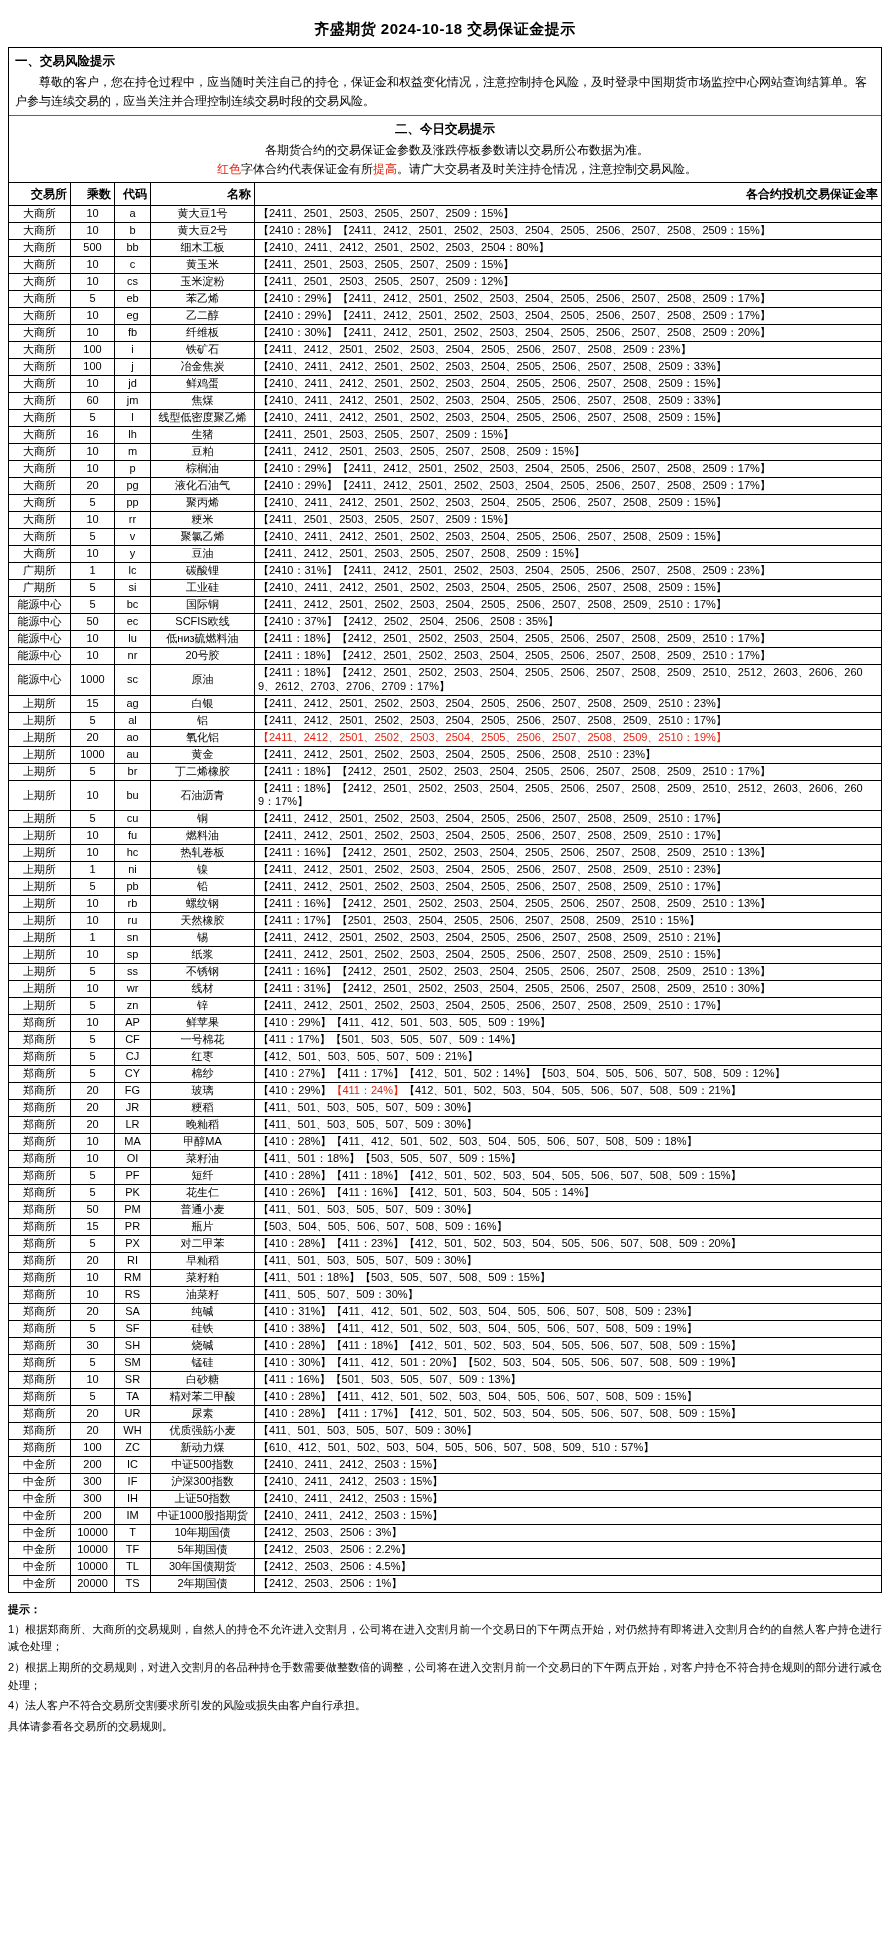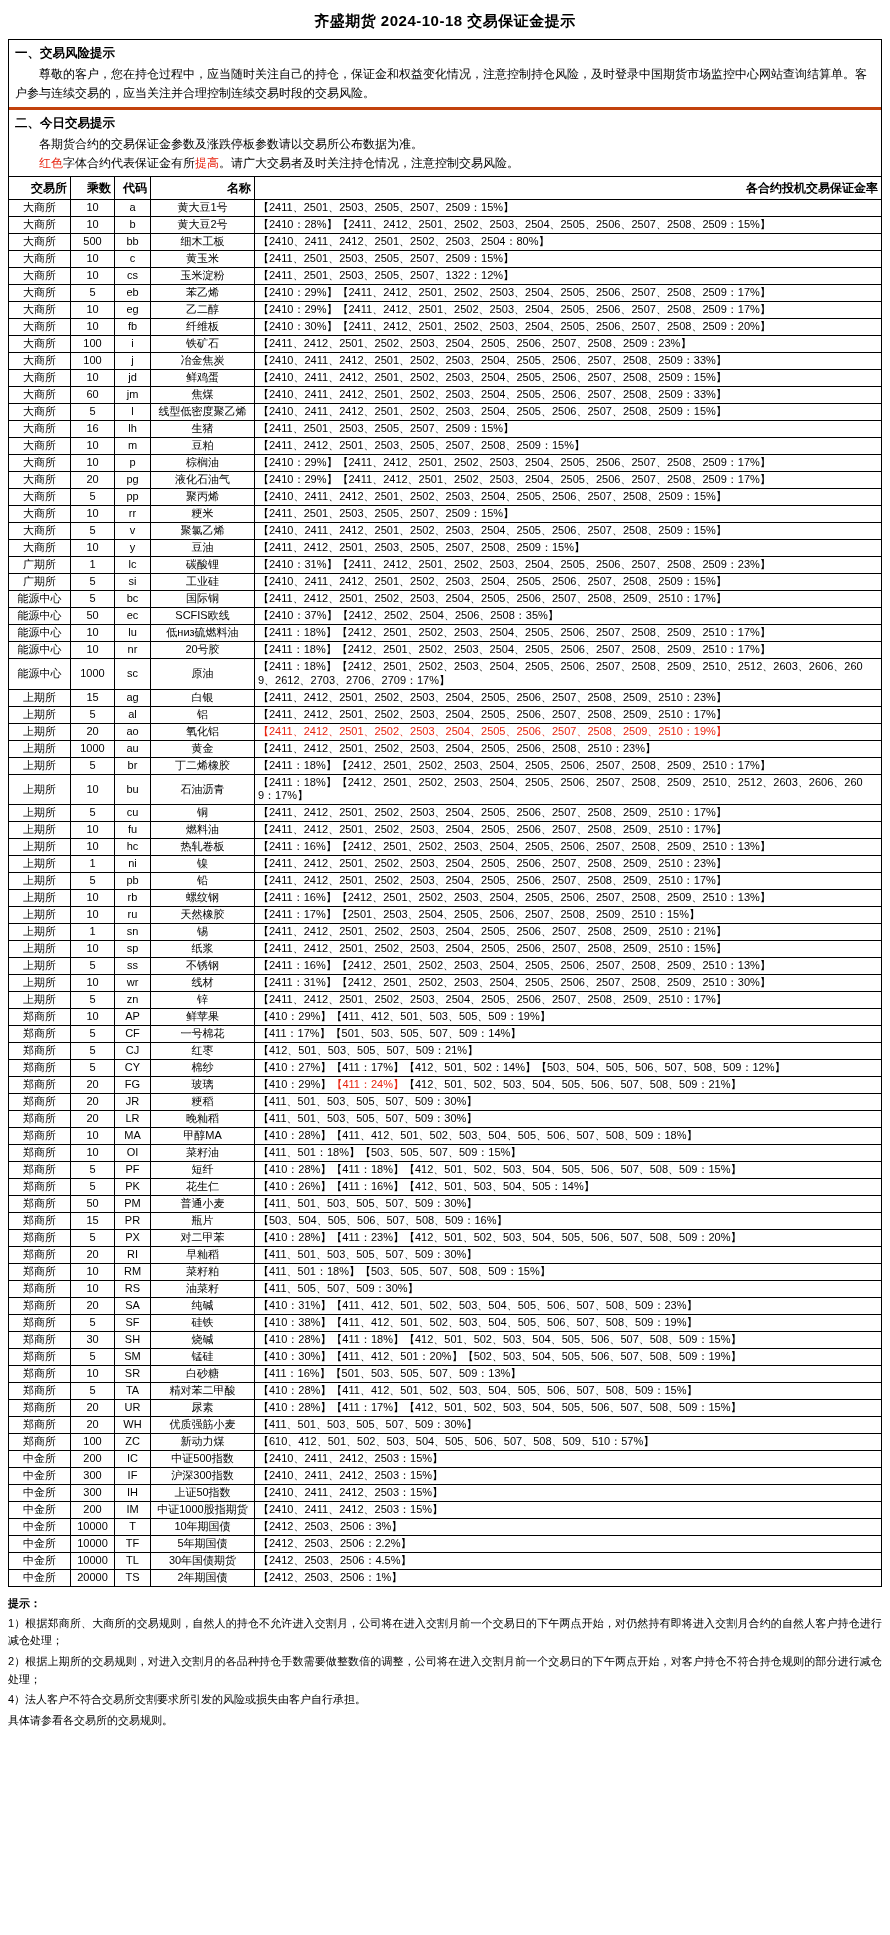--- a/index.html
+++ b/index.html
@@ -1,21 +1,21 @@
 <!DOCTYPE html>
 <html><head>
 <meta charset="utf-8">
 <style>
   html,body{margin:0;padding:0;background:#fff;}
   body{font-family:"Liberation Sans","DejaVu Sans",sans-serif;color:#000;}
-  .page{width:890px;margin:0 auto;padding:6px 8px 10px 8px;box-sizing:border-box;}
+  .page{width:890px;margin:8px auto;padding:6px 8px 10px 8px;box-sizing:border-box;}
   .title{text-align:center;font-size:15px;font-weight:bold;padding:6px 0 8px 0;letter-spacing:0.5px;}
   .notice{border:1px solid #000;border-bottom:none;}
   .sec{padding:4px 6px;font-size:12px;line-height:1.55;}
-  .sec + .sec{border-top:3px solid #c2410c;}
+  .sec + .sec{border-top:1px solid #c2410c;text-align:center;}
   .sec-head{font-weight:bold;font-size:12.5px;margin-bottom:2px;}
   .ind{text-indent:2em;}
   .red{color:#e8230f;}
   table{border-collapse:collapse;width:100%;table-layout:fixed;}
   .grid{border:1px solid #000;font-size:11px;}
   .grid th,.grid td{border:1px solid #000;padding:1px 3px;vertical-align:middle;line-height:1.25;}
   .grid th{font-weight:bold;text-align:right;font-size:12px;height:20px;}
   .c{text-align:center;}
   .l{text-align:left;}
   .rate{font-size:11px;white-space:normal;word-break:break-all;}
@@ -93,21 +93,21 @@
           <td class="c">10</td>
           <td class="c">c</td>
           <td class="c">黄玉米</td>
           <td class="l rate">【2411、2501、2503、2505、2507、2509：15%】</td>
         </tr>
         <tr class="rowh">
           <td class="c">大商所</td>
           <td class="c">10</td>
           <td class="c">cs</td>
           <td class="c">玉米淀粉</td>
-          <td class="l rate">【2411、2501、2503、2505、2507、1322：12%】</td>
+          <td class="l rate">【2411、2501、2503、2505、2507、2509：12%】</td>
         </tr>
         <tr class="rowh">
           <td class="c">大商所</td>
           <td class="c">5</td>
           <td class="c">eb</td>
           <td class="c">苯乙烯</td>
           <td class="l rate">【2410：29%】【2411、2412、2501、2502、2503、2504、2505、2506、2507、2508、2509：17%】</td>
         </tr>
         <tr class="rowh">
           <td class="c">大商所</td>

